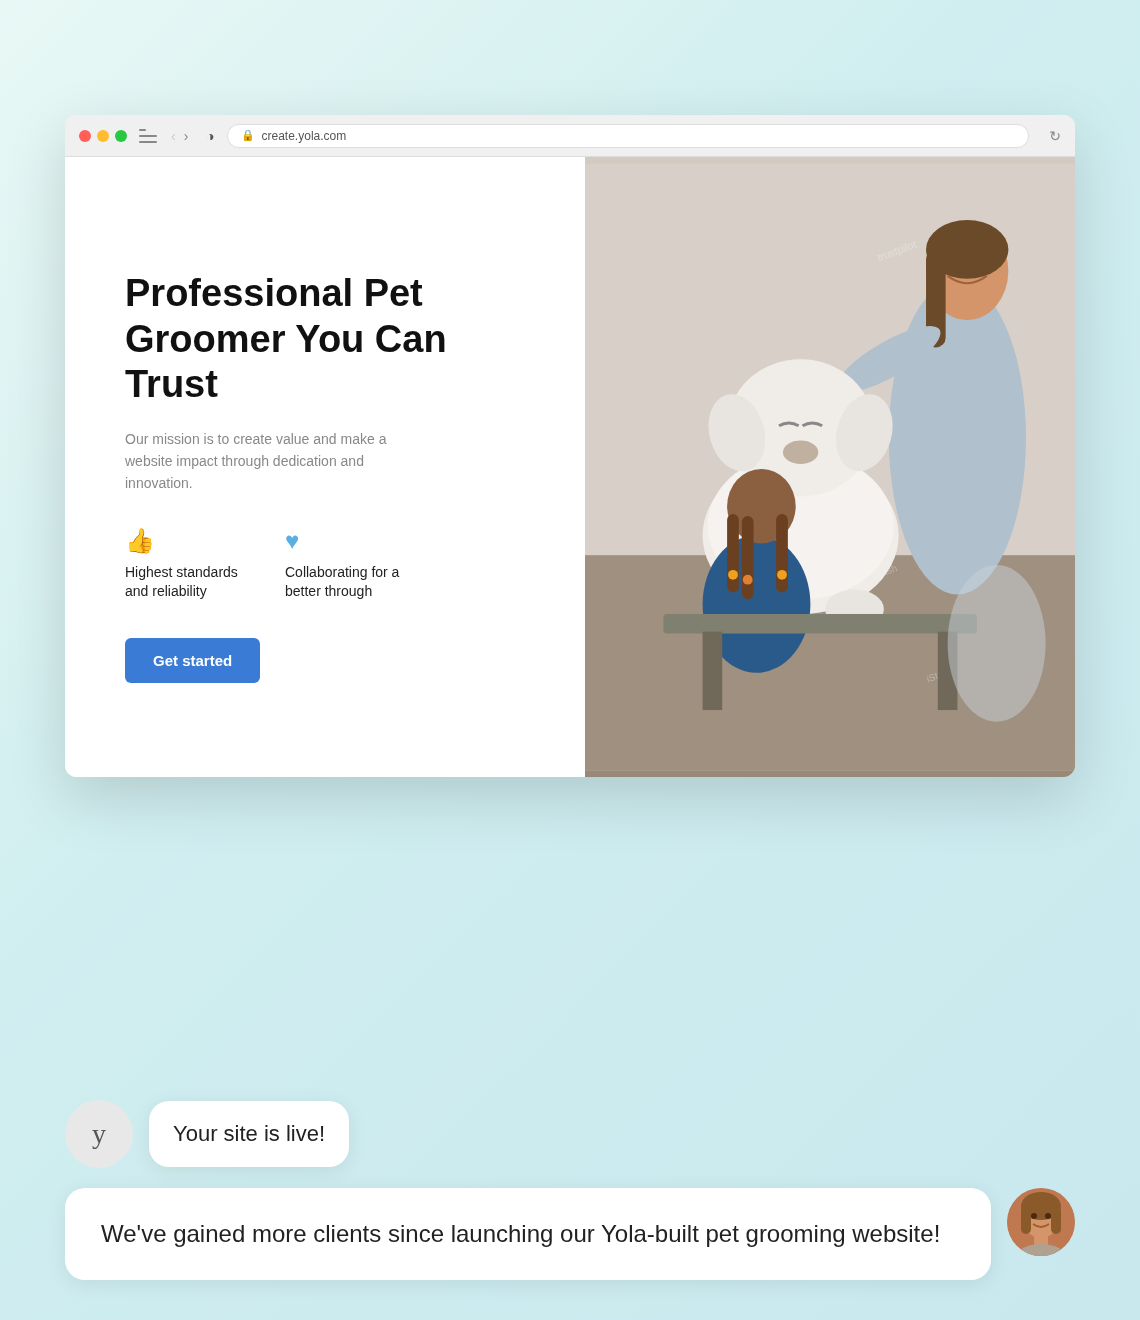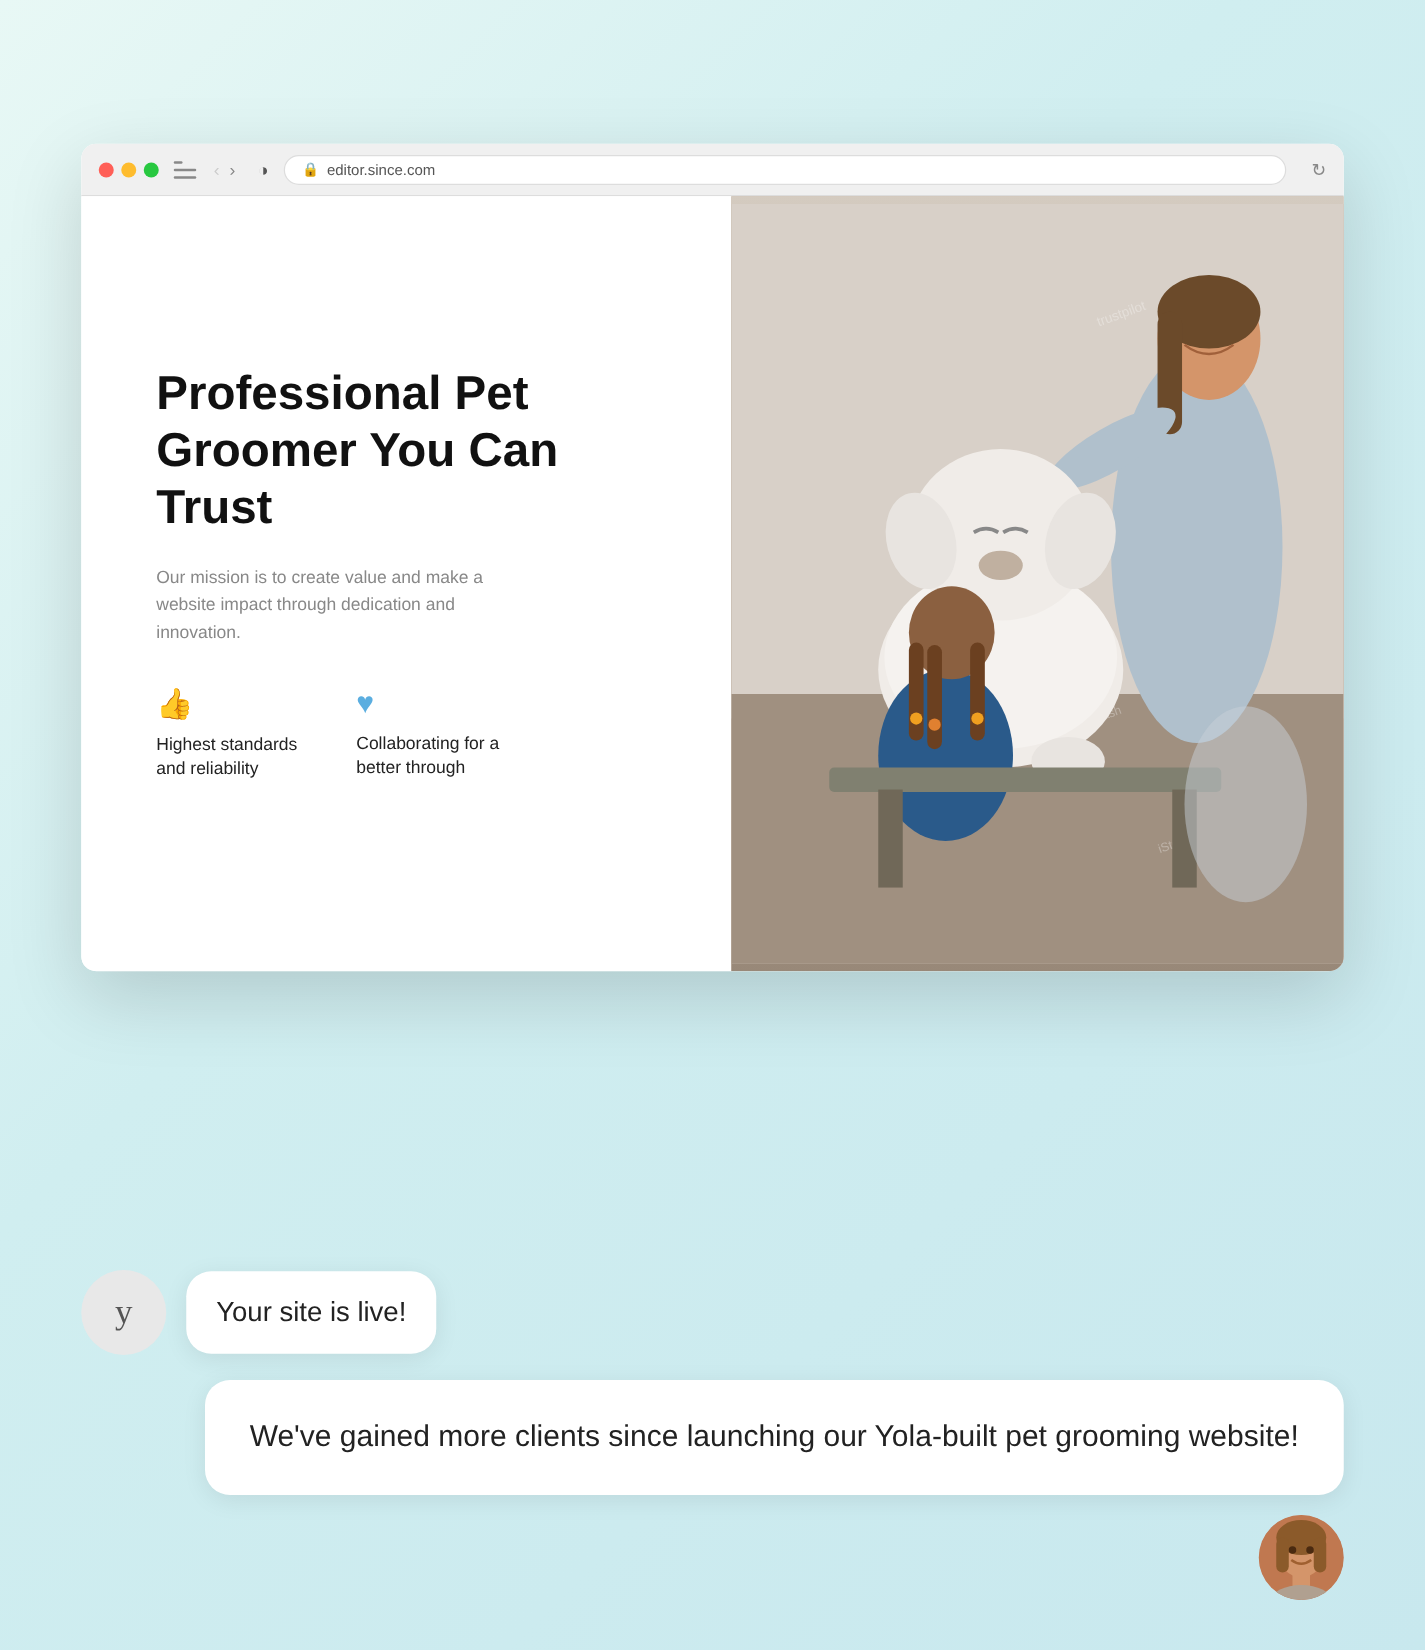--- a/index.html
+++ b/index.html
@@ -239,23 +239,22 @@
       border-radius: 20px;
       padding: 20px 24px;
       font-size: 22px;
       font-weight: 500;
       color: #222;
       box-shadow: 0 4px 20px rgba(0,0,0,0.08);
     }
 
     .chat-bubble-user {
       display: flex;
-      align-items: flex-end;
+      align-items: flex-start;
       gap: 16px;
-      flex-direction: column;
     }
 
     .user-bubble {
       background: white;
       border-radius: 20px;
       padding: 28px 36px;
       font-size: 24px;
       color: #222;
       line-height: 1.5;
       flex: 1;
@@ -303,21 +302,21 @@
       <div class="nav-arrows">
         <span class="nav-arrow disabled">‹</span>
         <span class="nav-arrow">›</span>
       </div>
     </div>
 
     <span class="shield-icon">◑</span>
 
     <div class="address-bar">
       <span class="lock-icon">🔒</span>
-      <span>editor.since.com</span>
+      <span>create.yola.com</span>
     </div>
 
     <span class="reload-icon">↻</span>
   </div>
 
   <div class="website-content">
 
     <div class="left-panel">
 
       <h1 class="hero-title">Professional Pet Groomer You Can Trust</h1>
@@ -328,20 +327,21 @@
         <div class="feature-item">
           <span class="feature-icon blue">👍</span>
           <span class="feature-text">Highest standards and reliability</span>
         </div>
         <div class="feature-item">
           <span class="feature-icon blue-heart" style="color:#5baee0;">♥</span>
           <span class="feature-text">Collaborating for a better through</span>
         </div>
       </div>
 
+      <button class="cta-button">Get started</button>
 
     </div>
 
     <div class="right-panel">
       <div class="scene-container">
         <svg class="dog-scene" viewBox="0 0 500 620" xmlns="http://www.w3.org/2000/svg">
 
           <rect width="500" height="620" fill="#c8bdb0"></rect>
 
           <rect width="500" height="420" fill="#d8d0c8"></rect>

